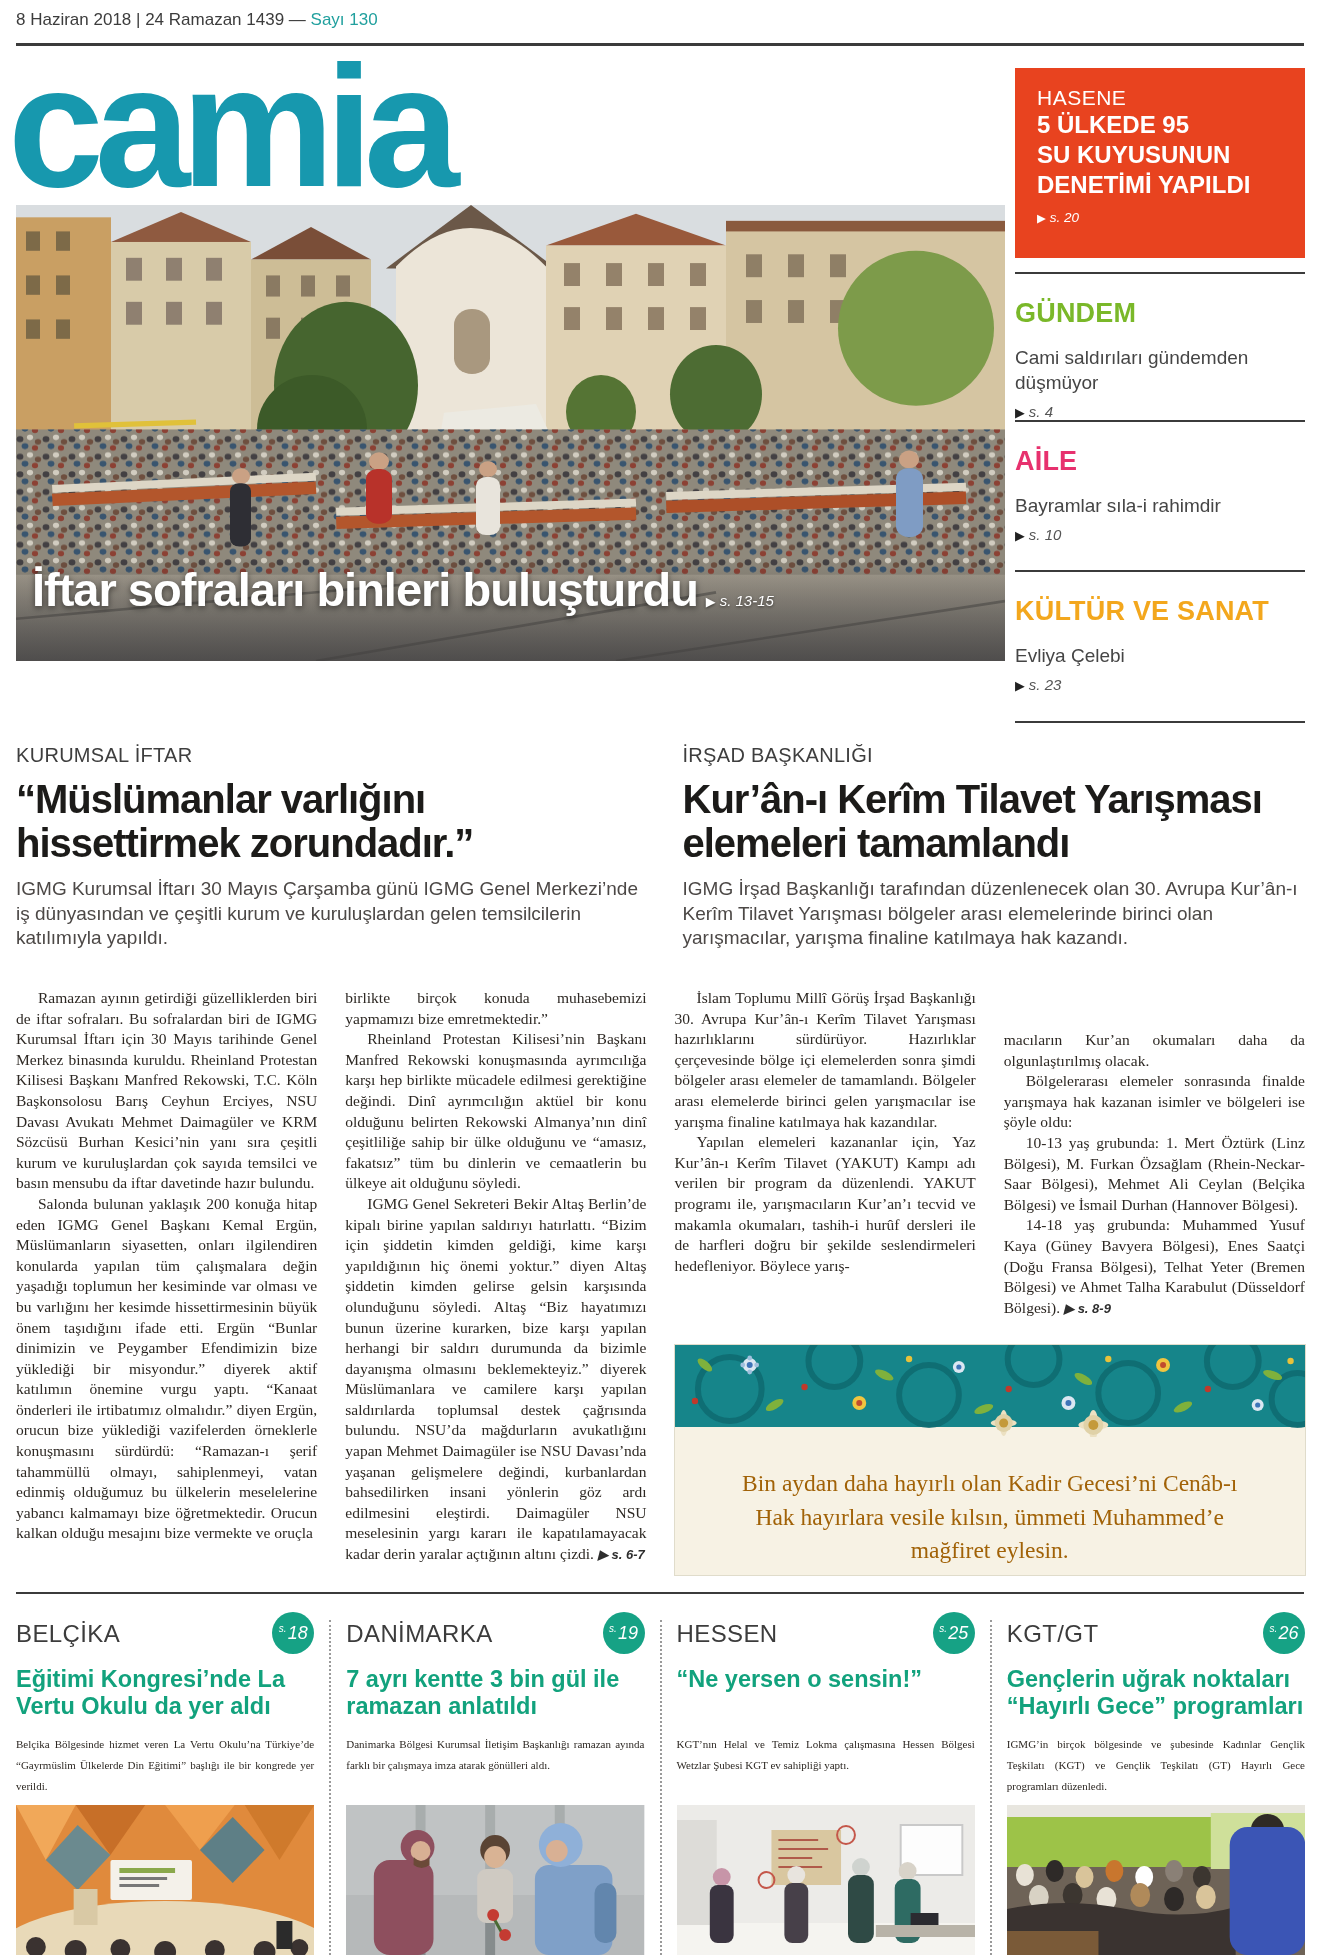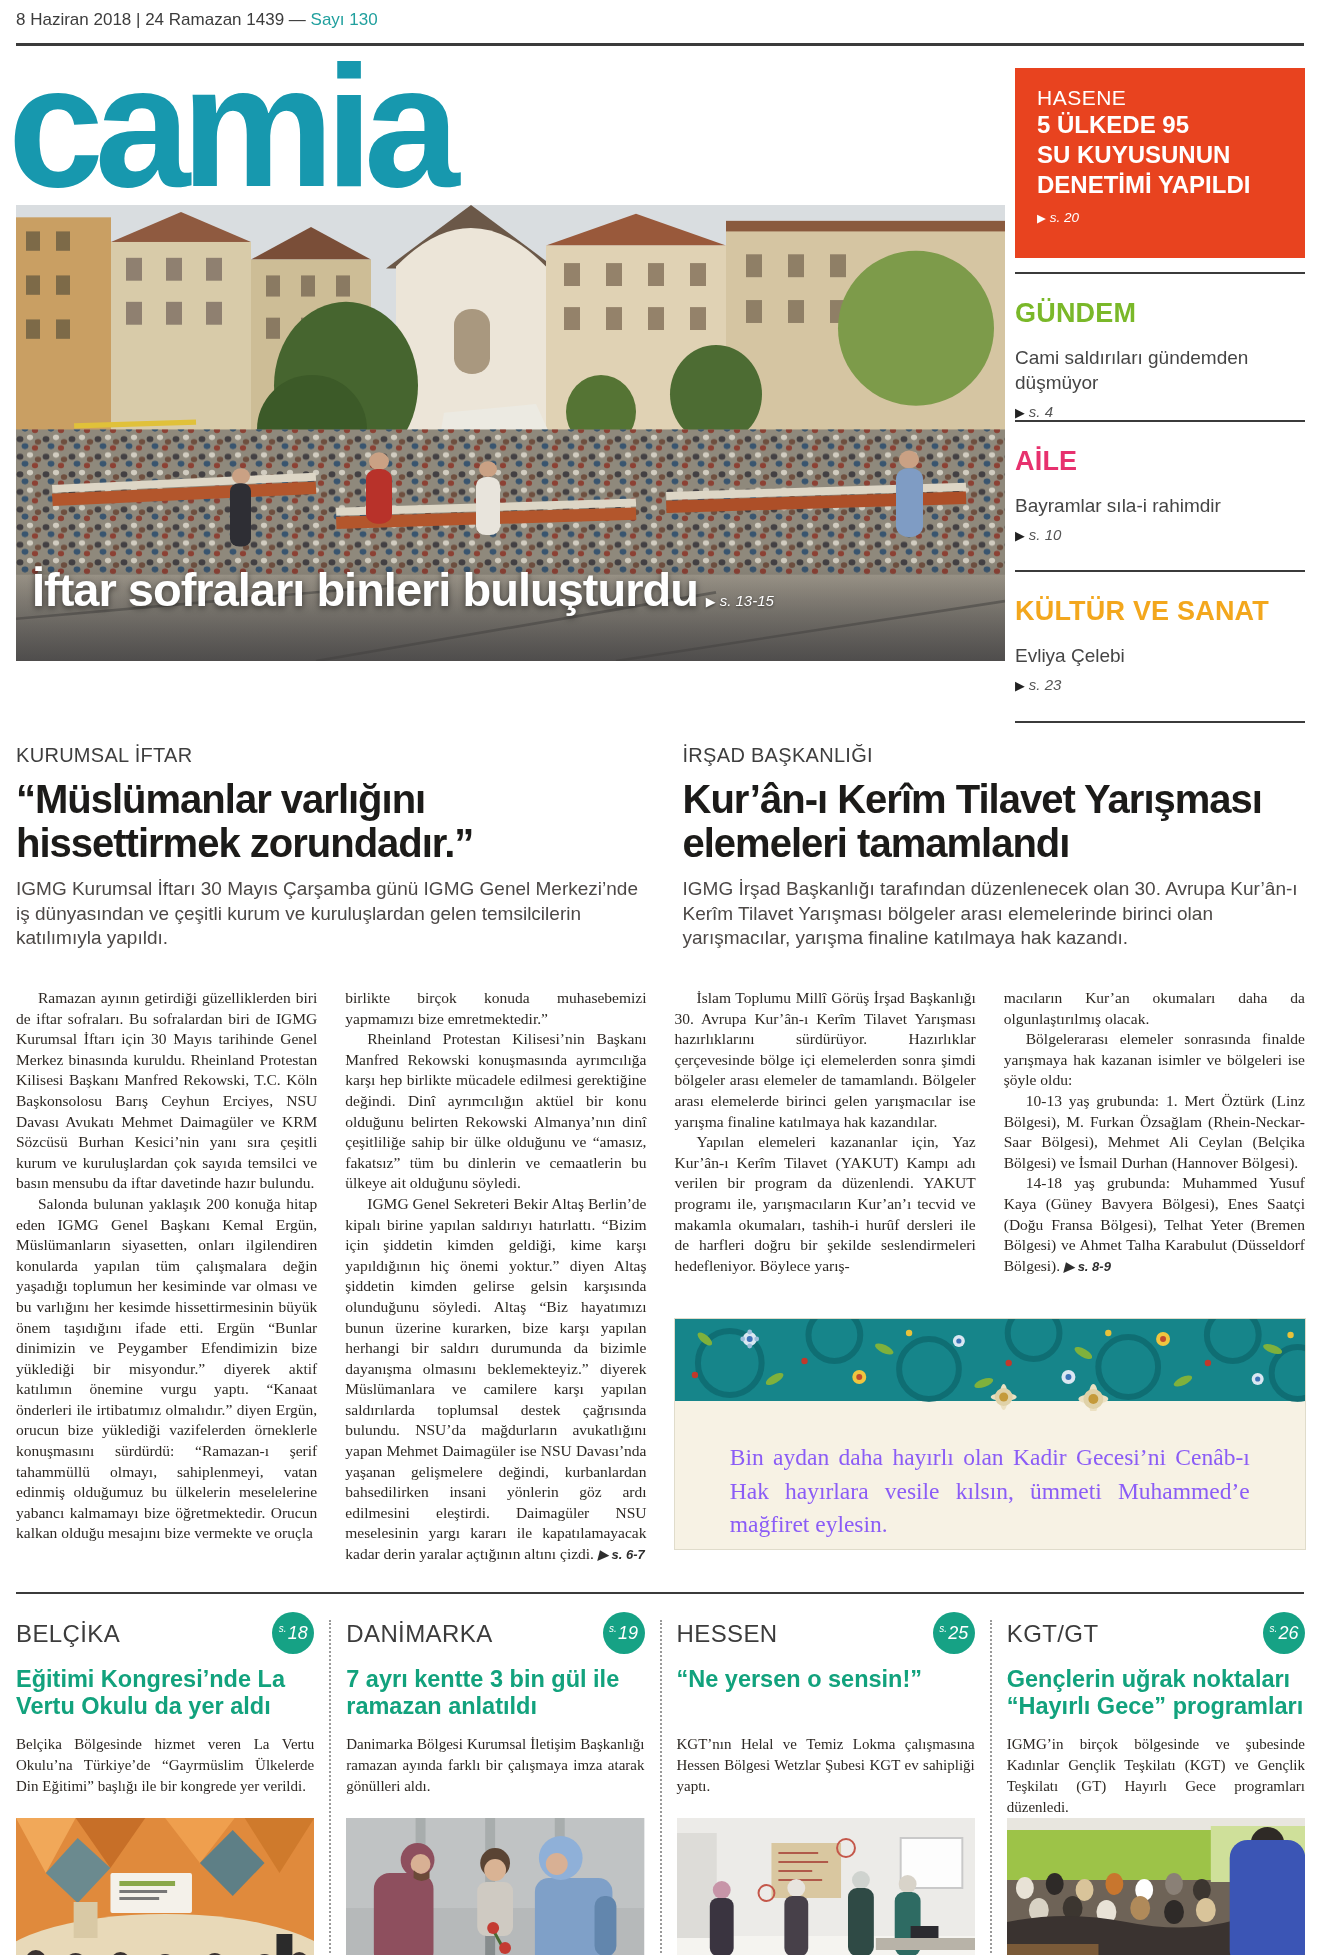--- a/index.html
+++ b/index.html
@@ -36,38 +36,38 @@
   .articles { position:absolute; left:16px; top:744px; width:1289px; display:grid; grid-template-columns:1fr 1fr; column-gap:44px; }
   .kicker { font-size:20px; color:#3e3e3e; letter-spacing:.3px; }
   .headline { margin-top:10px; font-size:40px; font-weight:bold; color:#1c1b19; line-height:1.1; letter-spacing:-1px; }
   .standfirst { margin-top:12px; font-size:19px; line-height:1.3; color:#4c4846; }
   
   .bodygrid { position:absolute; left:16px; top:988px; width:1289px; display:grid; grid-template-columns:repeat(4,1fr); column-gap:28px;
     font-family:"Liberation Serif", serif; font-size:15.5px; line-height:20.6px; text-align:justify; color:#2d2823; }
   .bodygrid p { margin:0; text-indent:22px; }
   .bodygrid p.cont { text-indent:0; }
   .bcol1 { grid-column:1; grid-row:1/3; } .bcol2 { grid-column:2; grid-row:1/3; }
-  .bcol3 { grid-column:3; grid-row:1; } .bcol4 { grid-column:4; grid-row:1; }
+  .bcol3 { grid-column:3; grid-row:1; } .bcol4 { grid-column:4; grid-row:1;margin-top:42px; }
   .endref { font-family:"Liberation Sans",sans-serif; font-size:13px; font-style:italic; font-weight:bold; color:#2e2e2e; white-space:nowrap; }
   
   .quotebox { grid-column:3/5; grid-row:2; margin-top:26px; height:230px; align-self:start; background:#f7f2e4; outline:1px solid #e0dccb; }
   .q-band { height:92px; } .q-band svg { display:block; width:100%; height:100%; }
-  .q-text { margin:30px auto 0; max-width:520px; font-size:23.5px; line-height:1.42; color:#8b5cf6; }
+  .q-text { margin:30px auto 0; max-width:520px; text-align:center; font-size:23.5px; line-height:1.42; color:#a16207; }
   
   .bottomrule { position:absolute; left:16px; right:16px; top:1592px; height:2px; background:#3b3b3b; }
   .bottom { position:absolute; left:16px; top:1612px; width:1289px; height:343px; display:grid; grid-template-columns:repeat(4,1fr); column-gap:32px; }
   .bsec { position:relative; display:flex; flex-direction:column; }
   .bsec:not(:last-child)::after { content:""; position:absolute; right:-17px; top:8px; bottom:0; border-right:2px dotted #9a9a9a; }
   .b-head { display:flex; justify-content:space-between; align-items:flex-start; }
   .b-region { font-size:24px; color:#3c3c3c; letter-spacing:.4px; padding-top:8px; }
   .badge { width:42px; height:42px; border-radius:50%; background:#16a285; color:#fff; display:flex; align-items:center; justify-content:center; font-style:italic; flex:0 0 auto; }
   .badge .s { font-size:10px; transform:translateY(-5px); margin-right:1px; }
   .badge .n { font-size:18px; }
   .b-headline { margin-top:12px; font-size:23.5px; font-weight:bold; color:#12a27d; line-height:1.14; min-height:56px; }
-  .b-body { margin-top:12px; font-family:"Liberation Serif",serif; font-size:15px; line-height:21px; text-align:justify; color:#2d2823; }
+  .b-body { margin-top:12px; font-family:"Liberation Serif",serif; font-size:11px; line-height:21px; text-align:justify; color:#2d2823; }
   .b-photo { margin-top:auto; height:150px; overflow:hidden; }
   .b-photo svg { display:block; width:100%; height:100%; }
 </style>
 </head>
 <body>
 
 <div id="page">
 
   <div class="masthead">
     <div>

